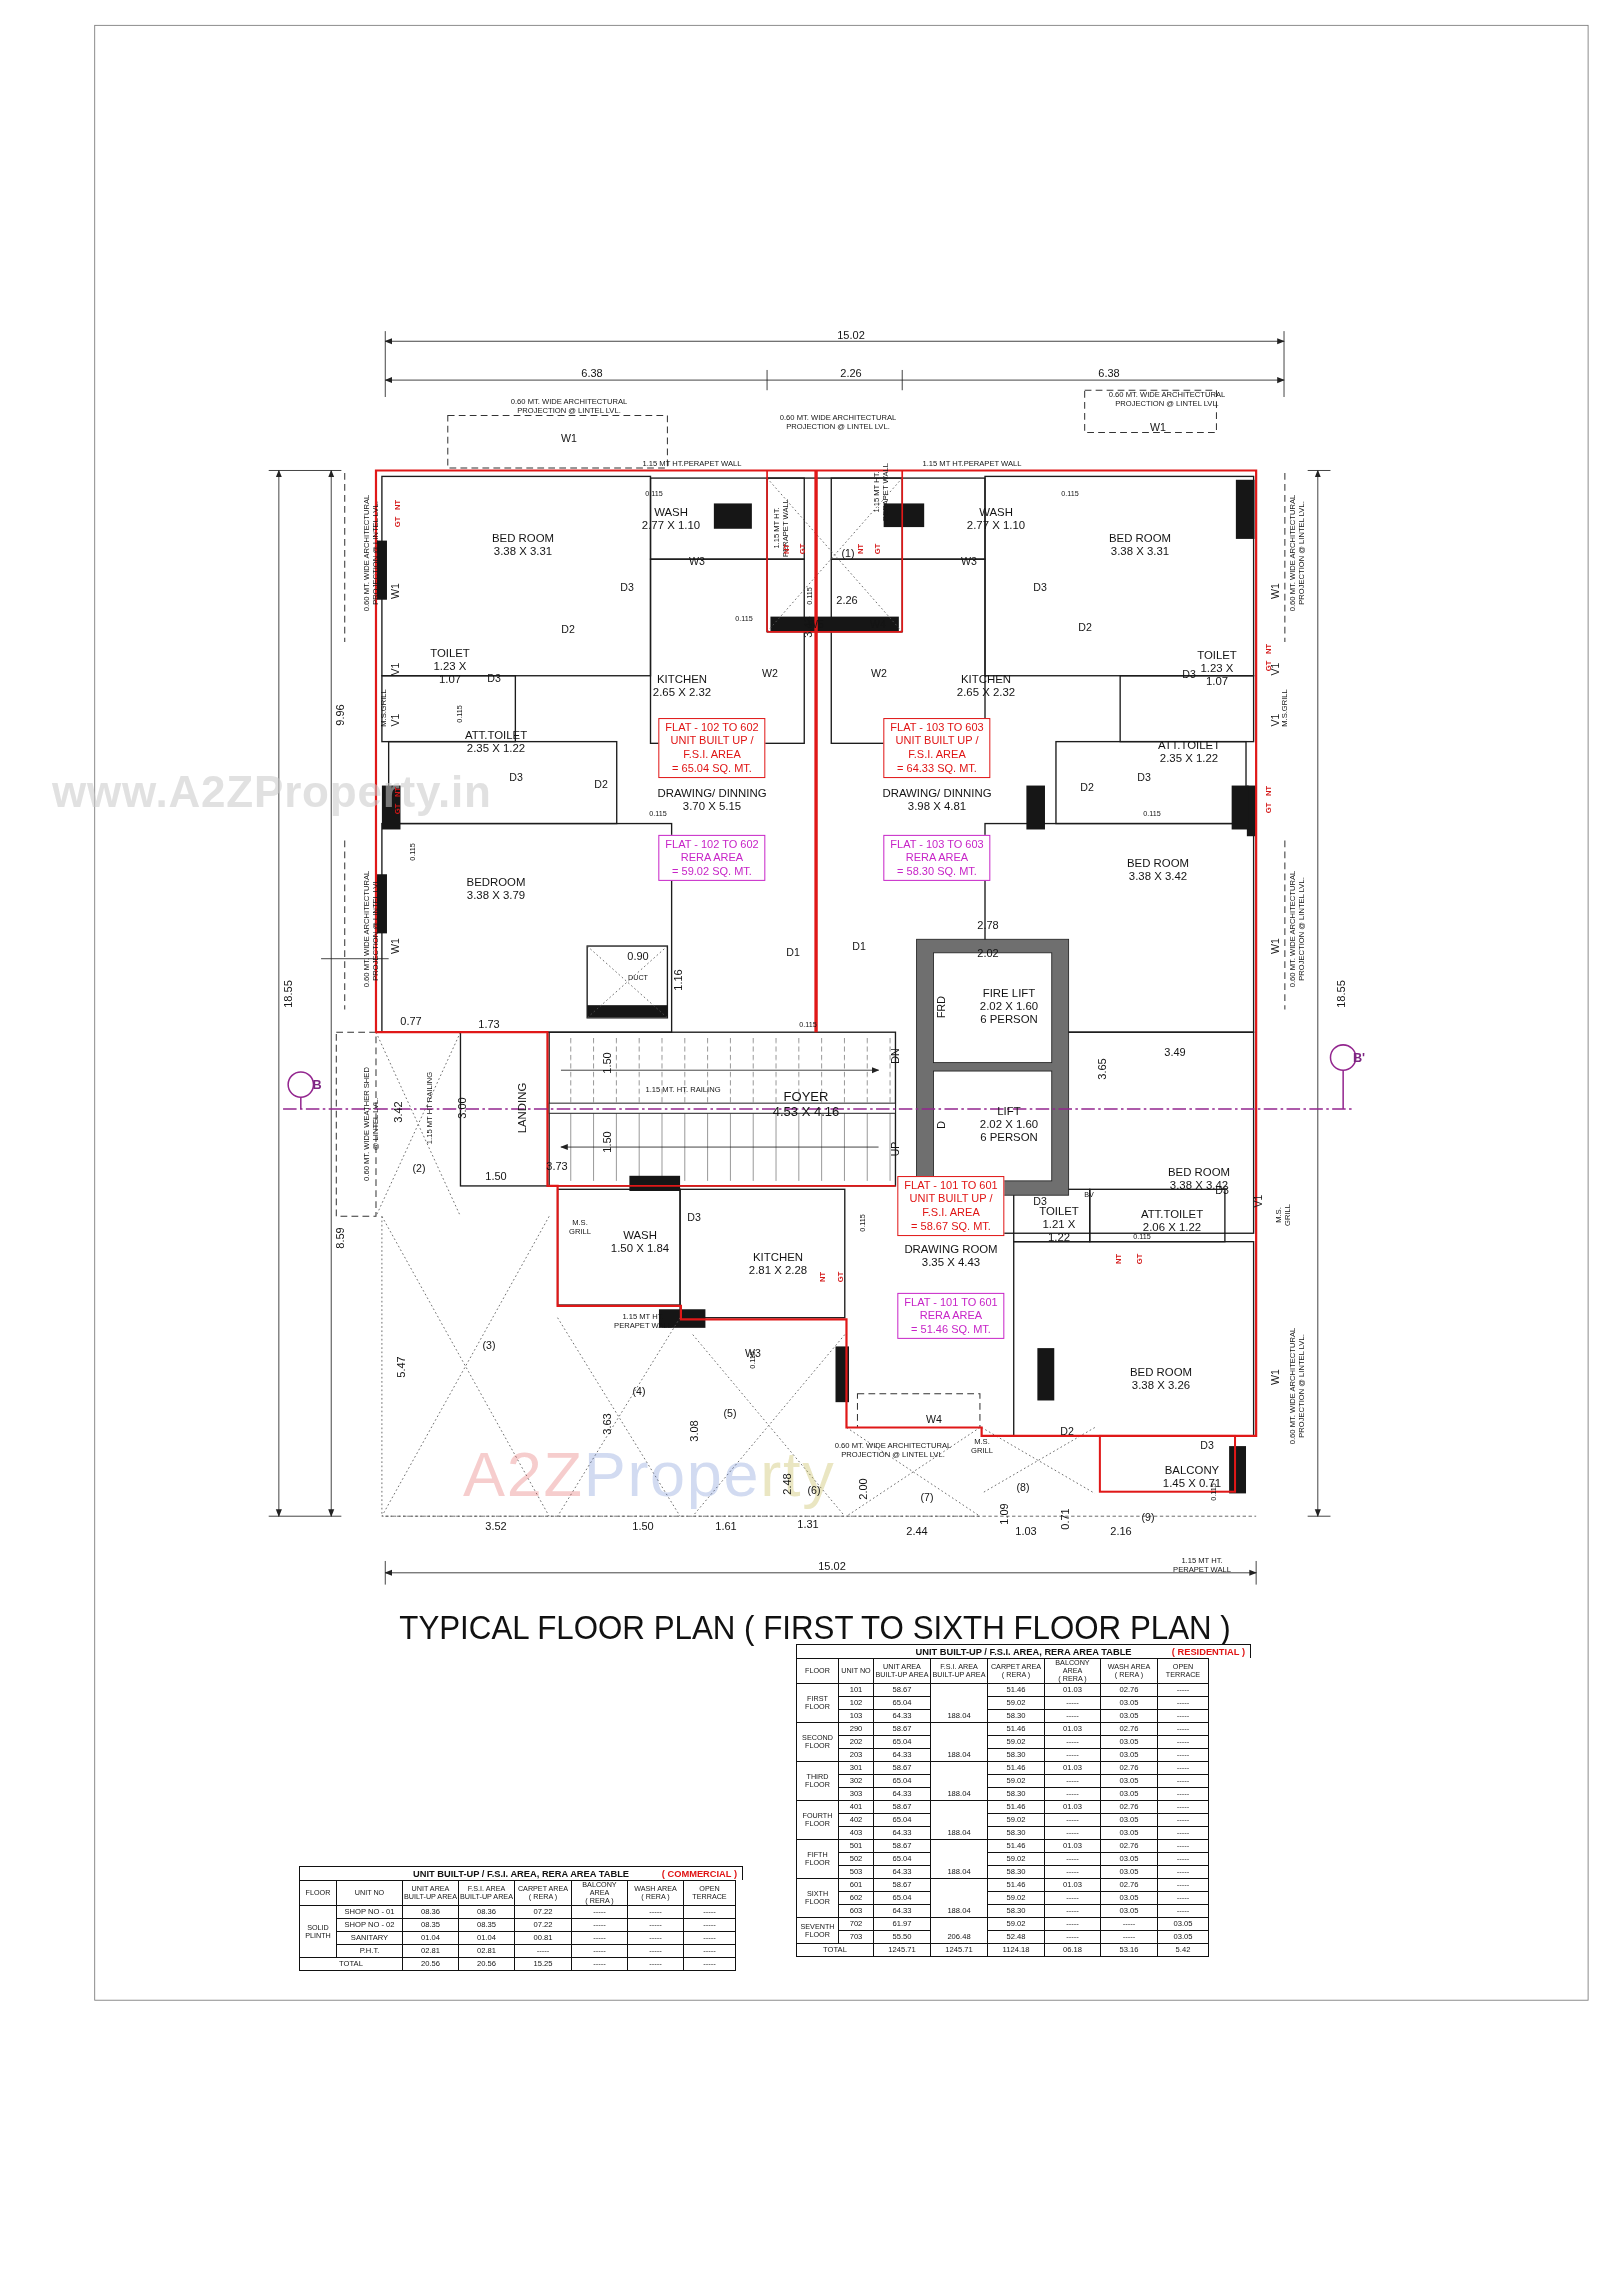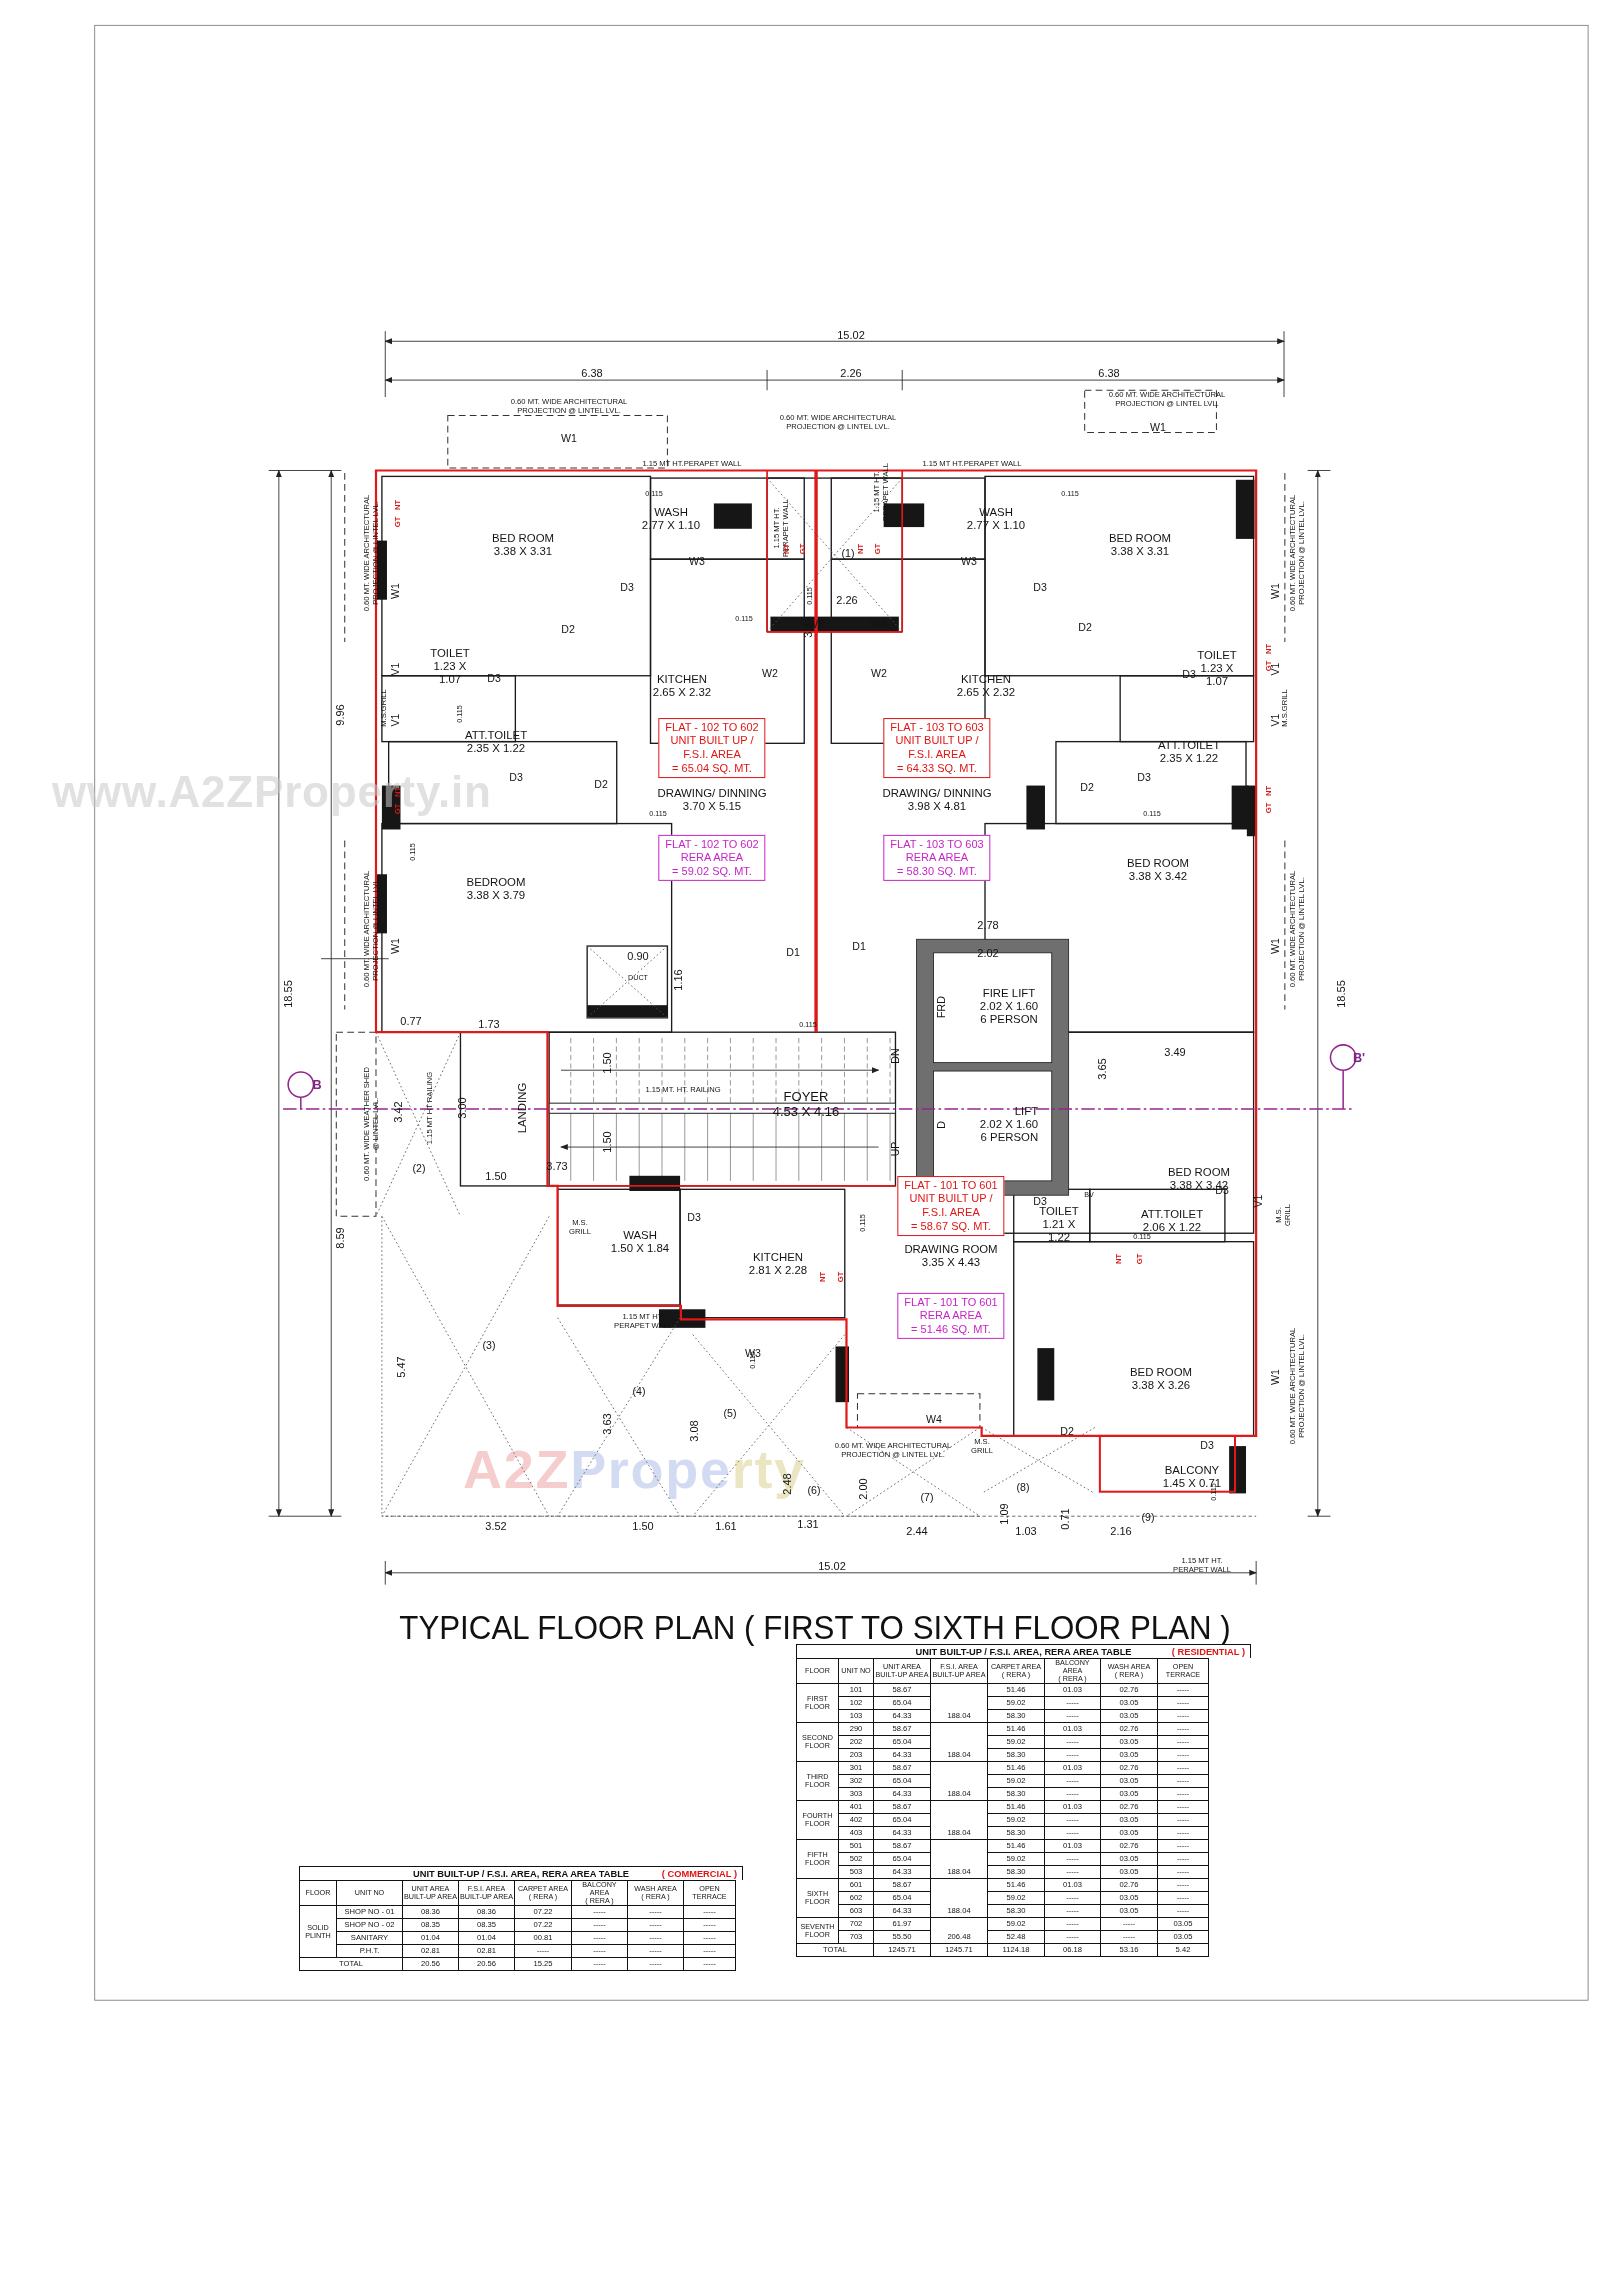--- a/index.html
+++ b/index.html
@@ -1,21 +1,21 @@
 <!DOCTYPE html>
 <html style="font-size:13.5px"><head>
 <meta charset="utf-8">
 <style>
   html,body{margin:0;padding:0;background:#fff;}
   #page{position:relative;width:1622px;height:2295px;background:#fff;overflow:hidden;
         font-family:"Liberation Sans",sans-serif;color:#141414;}
   svg{position:absolute;left:0;top:0;z-index:2;}
   #wm1{position:absolute;left:52px;top:767px;z-index:3;font-size:44px;font-weight:bold;
        color:#c9c9c9;opacity:.55;letter-spacing:0.8px;}
-  #wm2{position:absolute;left:463px;top:1438px;z-index:3;font-size:54px;font-weight:bold;
+  #wm2{position:absolute;left:463px;top:1438px;z-index:3;font-size:63px;font-weight:normal;
        letter-spacing:1.7px;display:flex;}
   #wm2 .wma{color:rgba(225,90,90,.30);}
   #wm2 .wmb{color:rgba(95,125,205,.28);}
   #wm2 .wmc{color:rgba(190,180,70,.33);}
   #labels{position:absolute;left:0;top:0;width:100%;height:100%;z-index:5;margin-left:16px;}
   .lbl{position:absolute;transform:translate(-50%,-50%);white-space:pre-line;text-align:center;
        line-height:1.16;color:#141414;}
   .lbl.v{transform:translate(-50%,-50%) rotate(-90deg);}
   .room{font-size:11.4px;}
   .roombig{font-size:13px;}
@@ -296,21 +296,21 @@
       <div class="lbl mark" style="left: 777px; top: 952px;">D1</div>
       <div class="lbl mark" style="left: 843px; top: 946px;">D1</div>
       <div class="lbl dim" style="left: 622px; top: 956px;">0.90</div>
       <div class="lbl tiny" style="left: 622px; top: 978px;">DUCT</div>
       <div class="lbl dim v" style="left: 662px; top: 980px;">1.16</div>
       <div class="lbl roombig" style="left: 790px; top: 1104px;">FOYER
 4.53 X 4.16</div>
       <div class="lbl room" style="left: 993px; top: 1007px;">FIRE LIFT
 2.02 X 1.60
 6 PERSON</div>
-      <div class="lbl room" style="left: 993px; top: 1125px; text-align: right;">LIFT
+      <div class="lbl room" style="left: 993px; top: 1125px;">LIFT
 2.02 X 1.60
 6 PERSON</div>
       <div class="lbl mark v" style="left: 925px; top: 1007px;">FRD</div>
       <div class="lbl mark v" style="left: 925px; top: 1125px;">D</div>
       <div class="lbl dim v" style="left: 1086px; top: 1069px;">3.65</div>
       <div class="lbl dim" style="left: 1159px; top: 1052px;">3.49</div>
       <div class="lbl room" style="left: 1183px; top: 1179px;">BED ROOM
 3.38 X 3.42</div>
       <div class="lbl dim" style="left: 395px; top: 1021px;">0.77</div>
       <div class="lbl dim" style="left: 473px; top: 1024px;">1.73</div>

